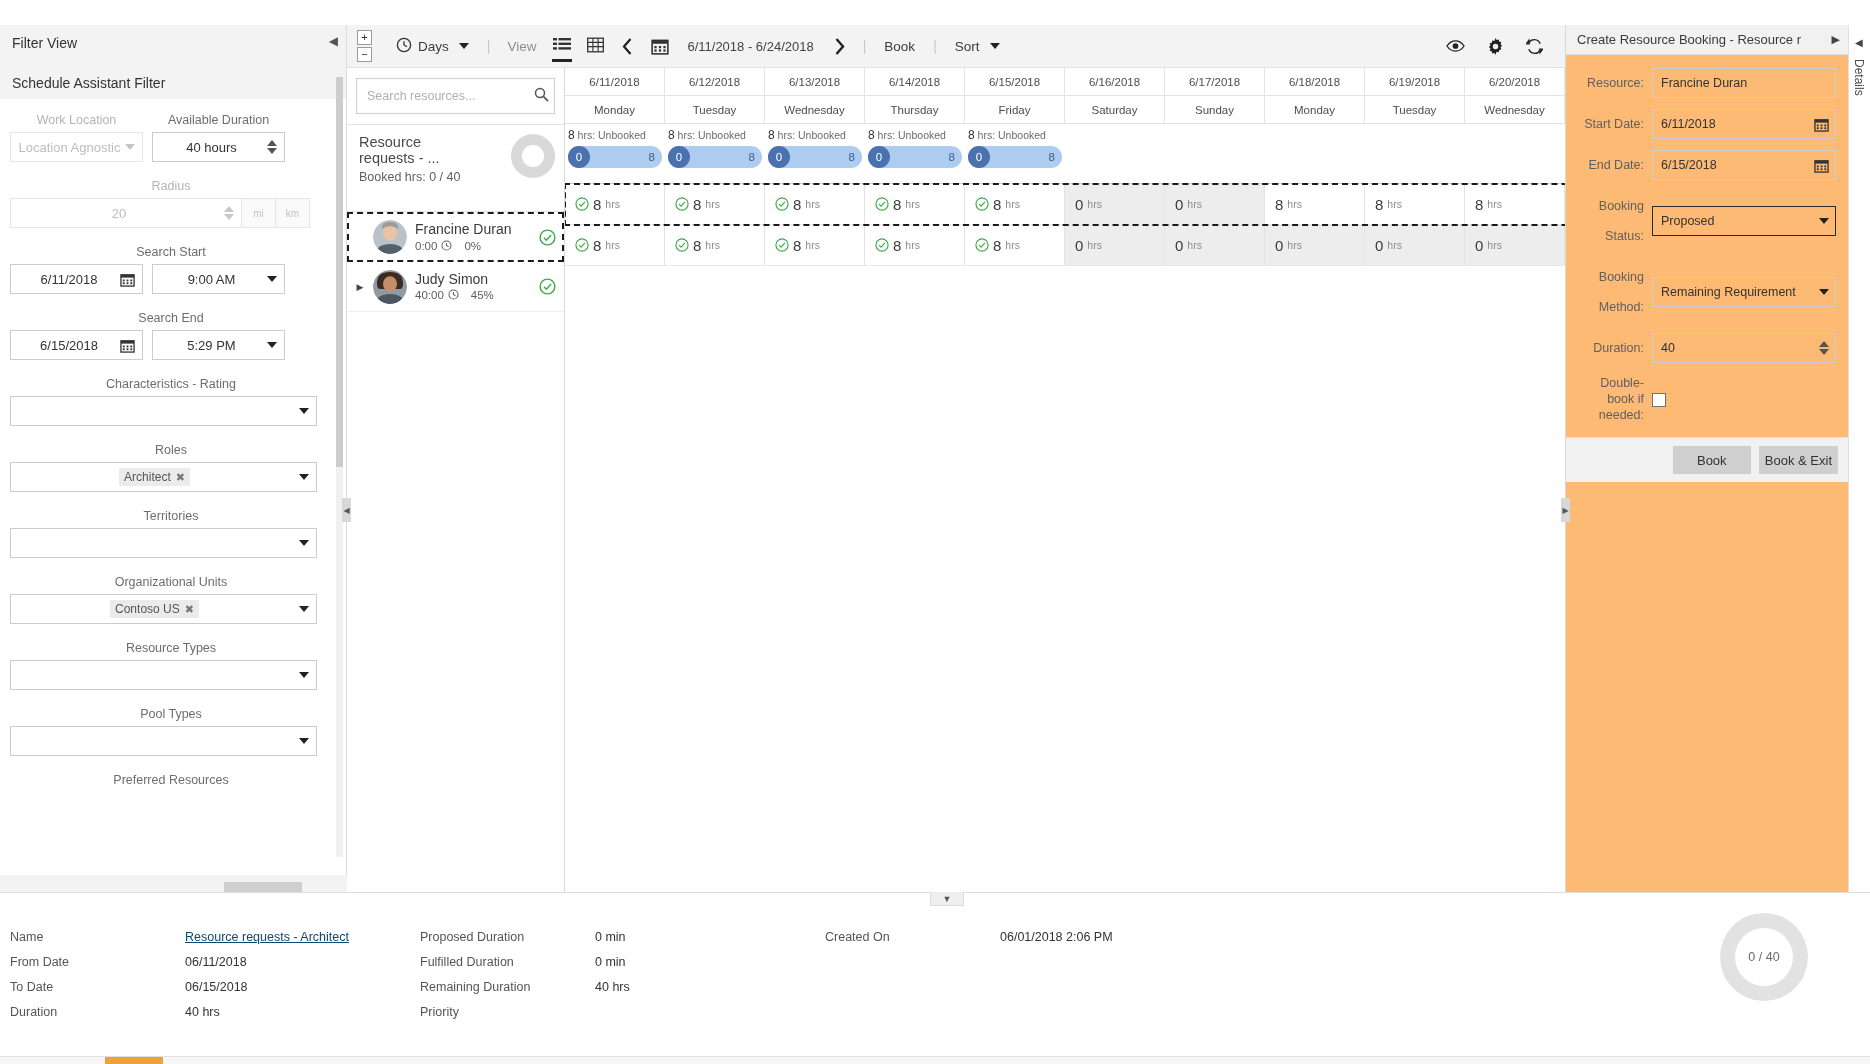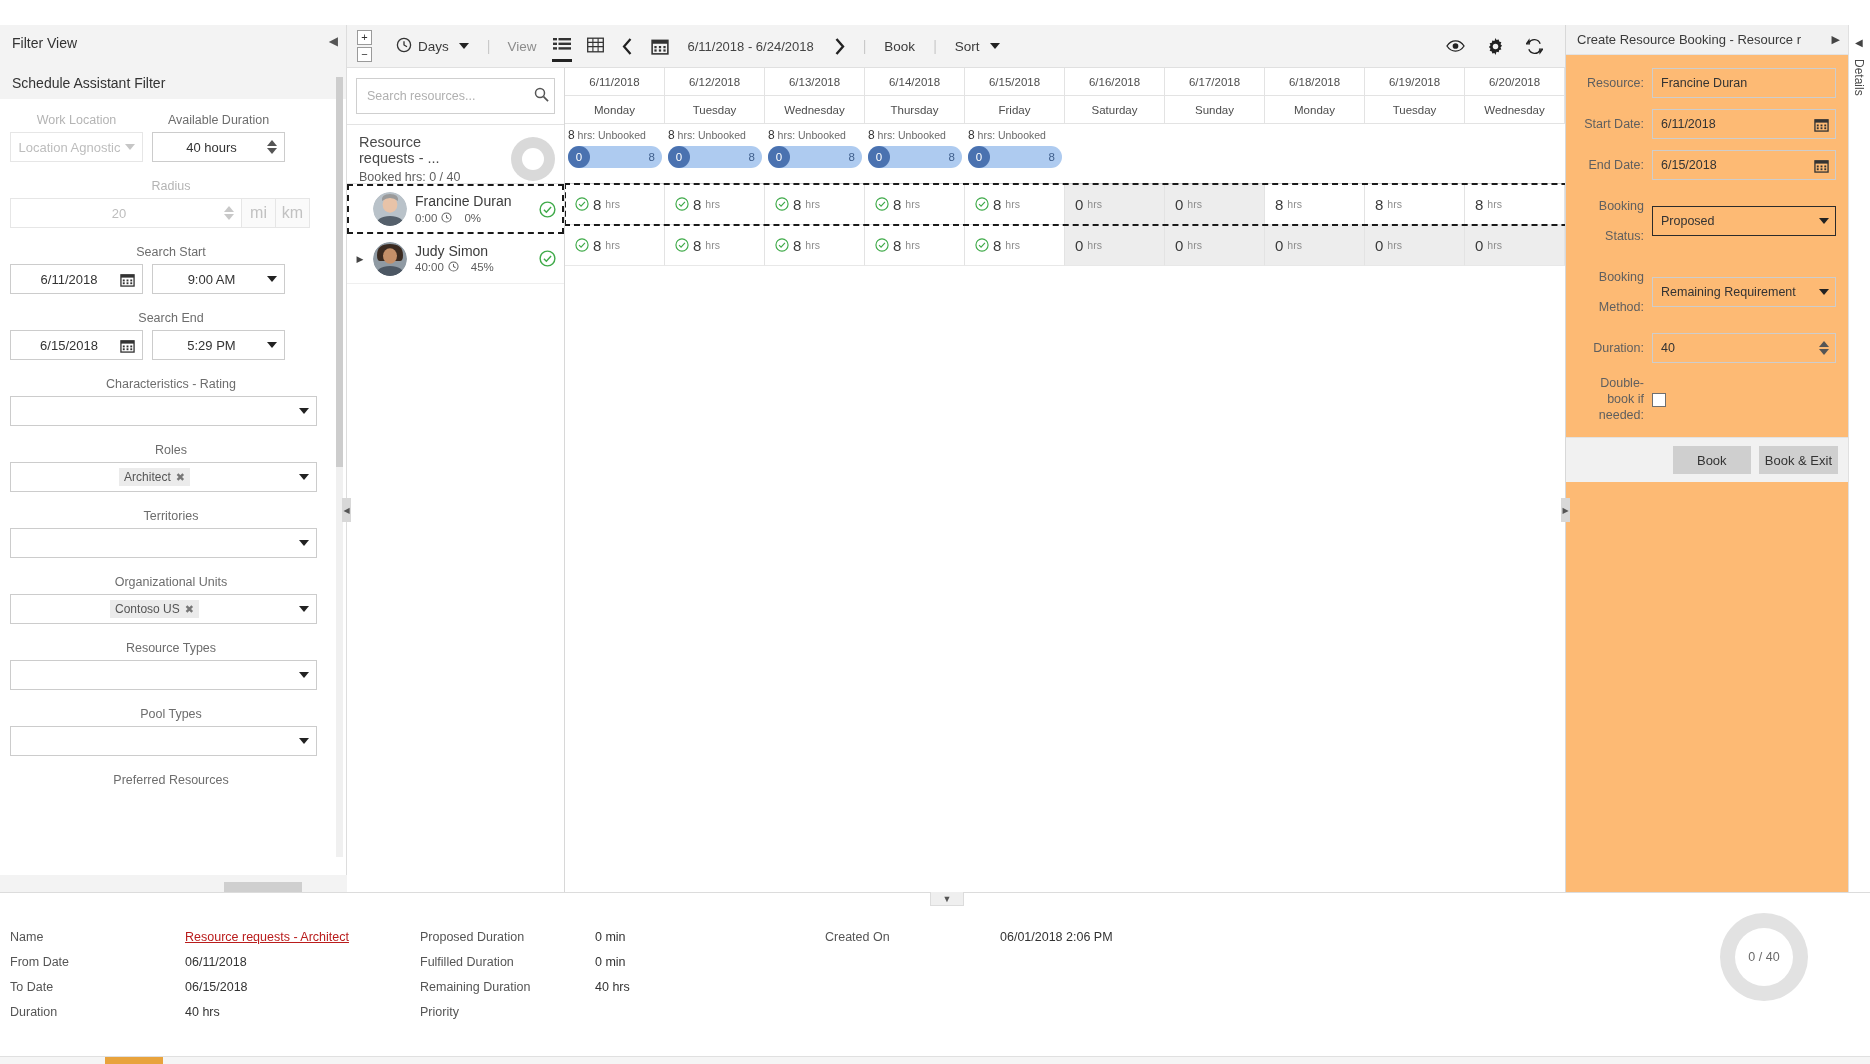--- a/index.html
+++ b/index.html
@@ -57,21 +57,21 @@
     width:0;height:0;border-left:5px solid transparent;
     border-right:5px solid transparent; display:block;
   }
   .spin i.up { border-bottom:6px solid #555; }
   .spin i.dn { border-top:6px solid #555; }
   .spin.dim i.up { border-bottom-color:#c8c8c8; }
   .spin.dim i.dn { border-top-color:#c8c8c8; }
   .unit {
     width:34px; height:30px; border:1px solid #e6e6e6; border-left:none;
     display:flex; align-items:center; justify-content:center;
-    font-size:16px; color:#c2c2c2; background:#fafafa;
+    font-size:10px; color:#c2c2c2; background:#fafafa;
   }
   .cal-ico { width:15px; height:15px; position:relative; flex:0 0 15px; }
   .cal-ico svg { display:block; }
   .tag {
     background:#ebebeb; padding:2px 5px; font-size:12px; color:#555;
     display:inline-flex; align-items:center; gap:5px; margin-right:4px;
   }
   .tag .x { font-size:11px; color:#777; cursor:pointer; }
   .fp-footer {
     position:absolute; left:0; bottom:0; width:347px; height:42px;
@@ -123,21 +123,21 @@
     height:36px; border:1px solid #cfcfcf; display:flex; align-items:center;
     padding:0 8px; gap:4px;
   }
   .res-search input {
     border:none; outline:none; flex:1; font-size:12.5px; color:#555;
     font-family:"Liberation Sans", sans-serif; background:transparent;
   }
   .res-search input::placeholder { color:#b0b0b0; }
   .req-row {
     border-top:1px solid #e3e3e3; border-bottom:1px solid #e3e3e3;
-    height:60px; padding:9px 9px 0 12px; display:flex; align-items:center;
+    height:88px; padding:9px 9px 0 12px; display:flex; align-items:flex-start;
     position:relative;
     gap:44px;
   }
   .req-txt { flex:1; }
   .req-name { font-size:14.5px; color:#4a4a4a; margin-bottom:4px; }
   .req-hrs { font-size:12.5px; color:#5f5f5f; }
   .donut-sm {
     width:44px;height:44px;border-radius:50%;
     background:#d9d9d9; display:flex;align-items:center;justify-content:center;
     flex:0 0 44px;
@@ -293,21 +293,21 @@
     display:flex; padding:26px 0 0 0; position:relative;
   }
   .bcol { padding-left:10px; }
   .bcol.c1 { width:410px; padding-left:10px; }
   .bcol.c2 { width:405px; }
   .bcol.c3 { width:400px; }
   .bcol.c4 { width:400px; }
   .brow { display:flex; height:25px; align-items:flex-end; font-size:12.5px; }
   .bk { width:175px; flex:0 0 175px; color:#555; }
   .bv { color:#333; }
-  .bv a { color:#b91c1c; text-decoration:underline; }
+  .bv a { color:#0c4a6e; text-decoration:underline; }
   .donut-lg {
     position:absolute; right:62px; top:20px; width:88px; height:88px;
     border-radius:50%; background:#e2e2e2;
     display:flex; align-items:center; justify-content:center;
   }
   .donut-lg i {
     width:58px;height:58px;border-radius:50%;background:#fff;
     display:flex;align-items:center;justify-content:center;
     font-size:12.5px; color:#6b6b6b; font-style:normal;
   }

